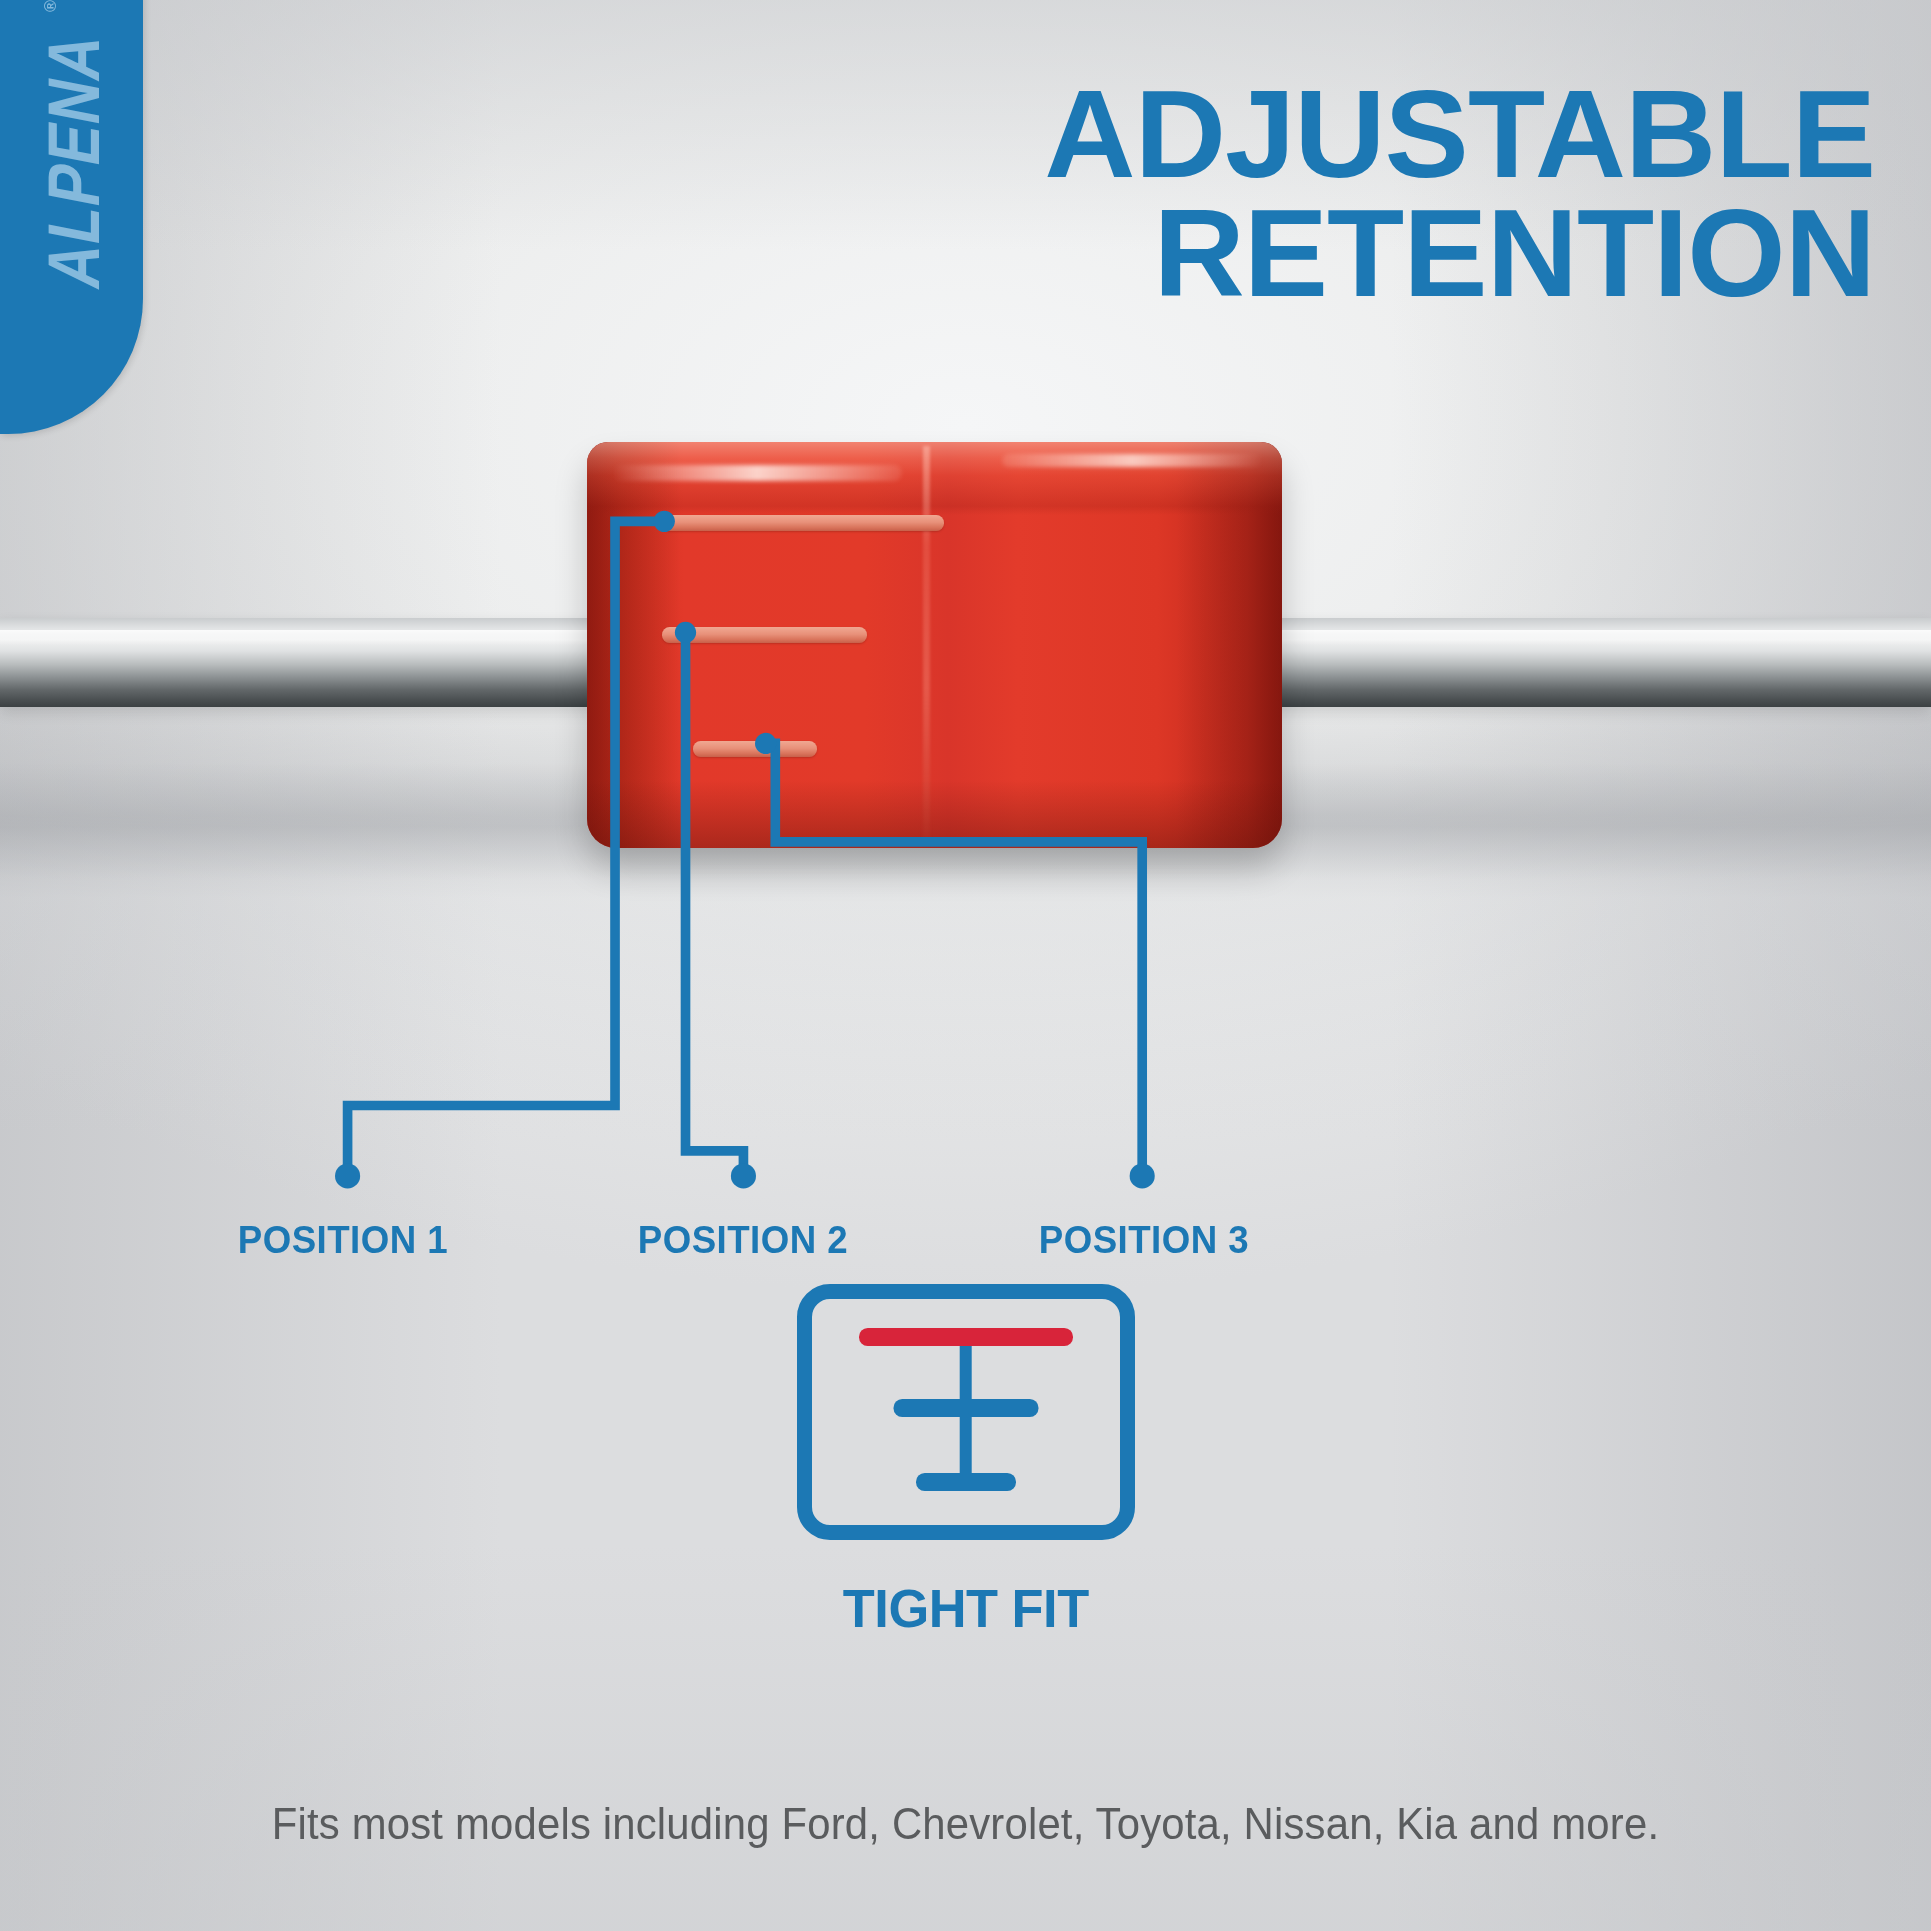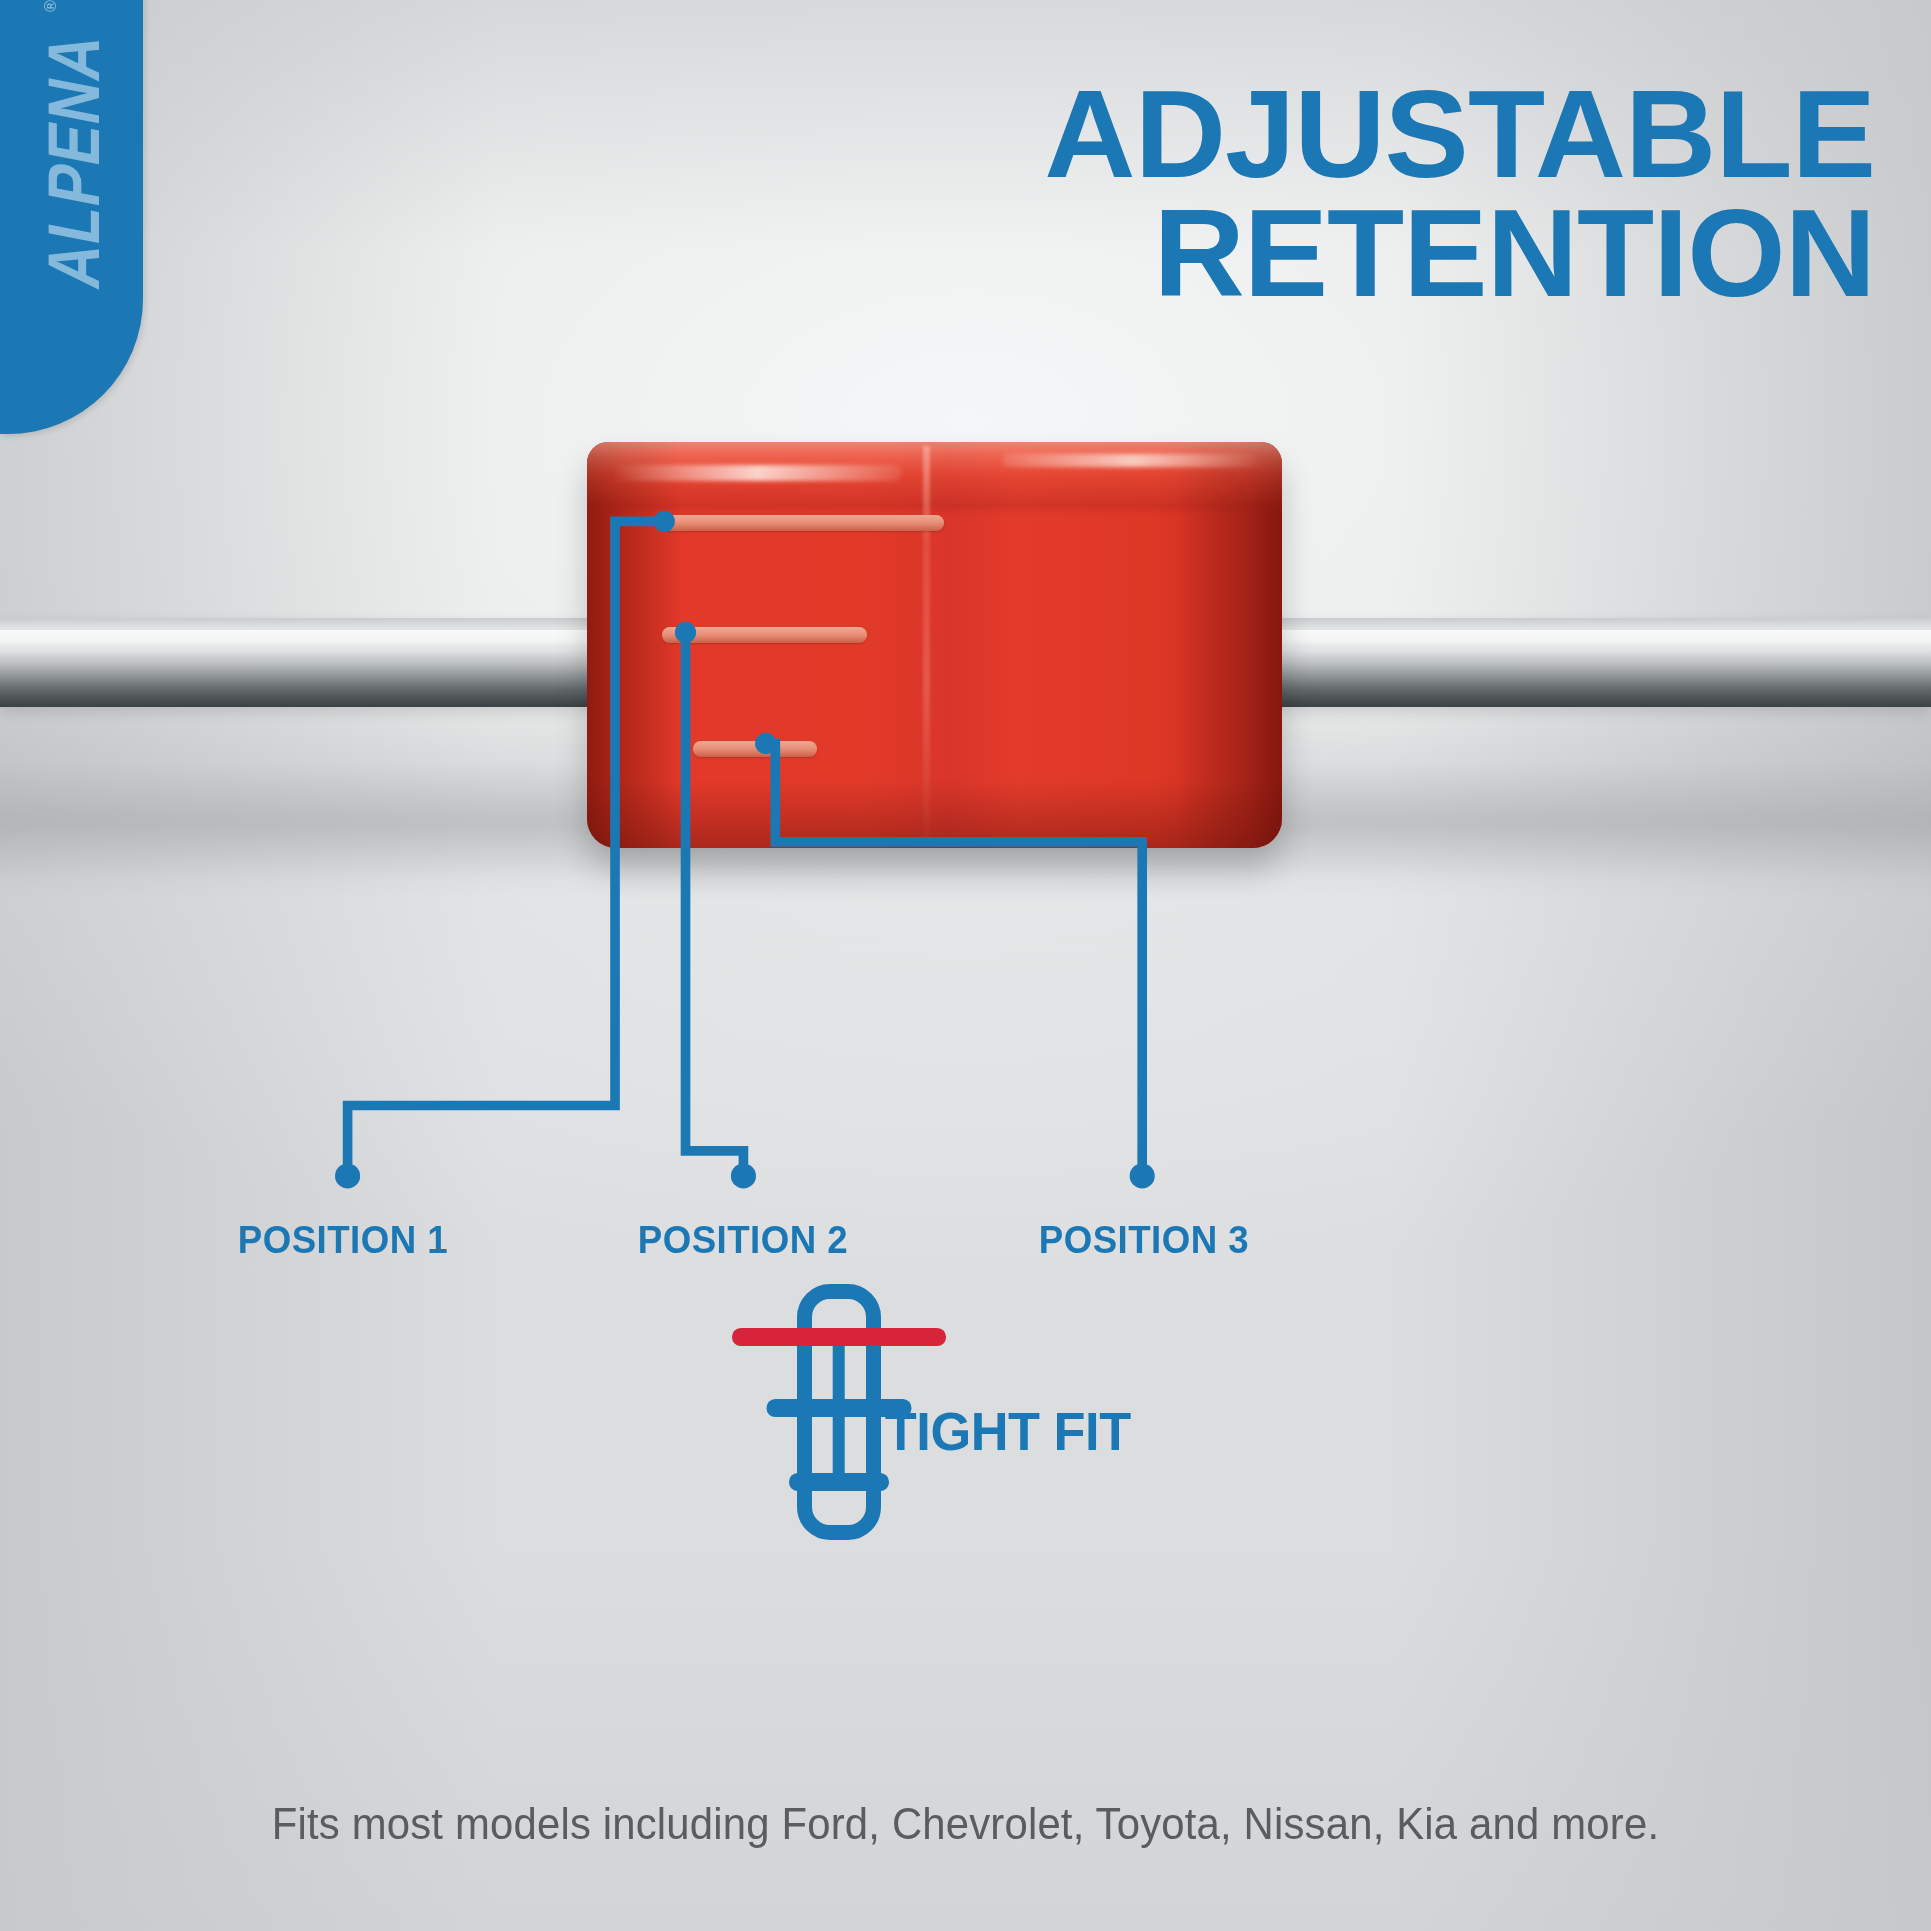--- a/index.html
+++ b/index.html
@@ -168,21 +168,21 @@
   }
   .pos-1 { left:150px; }
   .pos-2 { left:550px; }
   .pos-3 { left:951px; }
 
   
   #fit-row {
     position:absolute; left:0; top:1284px; width:1931px;
     display:flex; justify-content:center; gap:135px;
   }
-  .fit-card { width:338px; display:flex; align-items:center; }
+  .fit-card { width:338px; display:flex; flex-direction:column; align-items:center; }
   .fit-icon-box {
     width:338px; height:256px;
     border:15.4px solid #1c78b4;
     border-radius:33px;
     position:relative;
     background:transparent;
   }
   .bar { position:absolute; border-radius:8.7px; height:18.3px; background:#1c78b4; }
   .bar-top    { top:29px;  left:50%; transform:translateX(-50%); width:214px; }
   .bar-mid    { top:100px; left:50%; transform:translateX(-50%); width:145px; }

